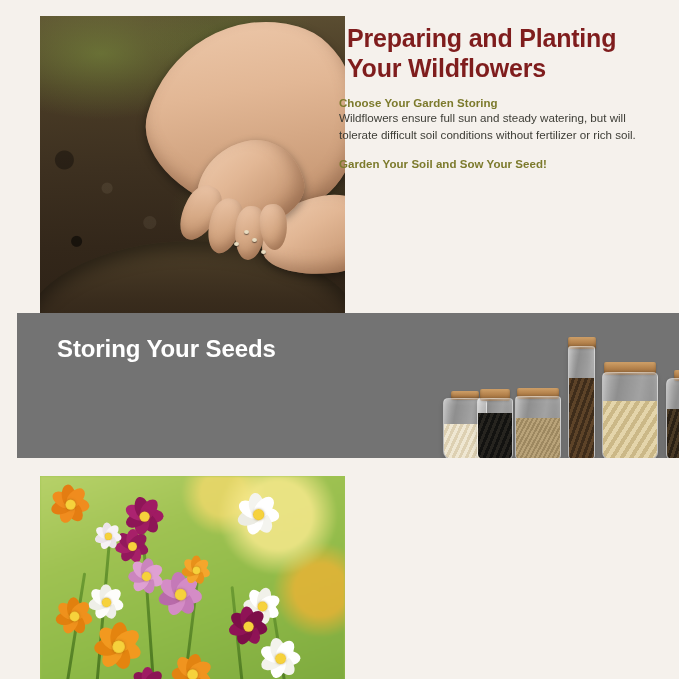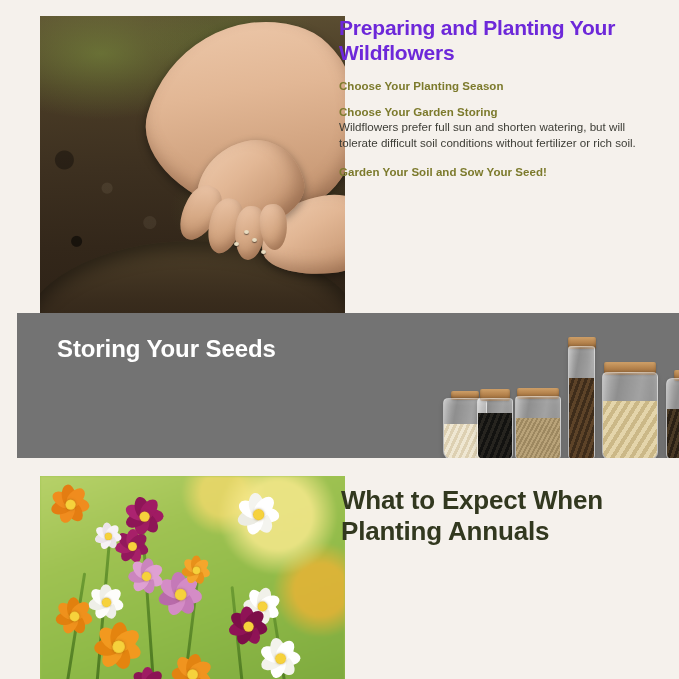--- a/index.html
+++ b/index.html
@@ -117,26 +117,26 @@
   .top-copy {
     position: absolute;
     left: 305px; top: 0;
     width: 374px;
     height: 313px;
     box-sizing: border-box;
     padding: 16px 22px 0 34px;
   }
 
   h1.sec-h {
-    margin: 0;
-    font-size: 21px;
+    margin: 8px;
+    font-size: 25px;
     line-height: 1.18;
     font-weight: 700;
     letter-spacing: -0.2px;
-    color: #6d28d9;
+    color: #7f1d1d;
   }
   .subhead {
     margin: 14px 0 0 0;
     font-size: 11.5px;
     font-weight: 700;
     color: #7c7a2c;
     letter-spacing: .05px;
   }
   .bodytext {
     margin: 1px 0 0 0;
@@ -305,24 +305,23 @@
       <div class="finger f4"></div>
       <span class="seed-dot" style="right:96px; top:214px;"></span>
       <span class="seed-dot" style="right:88px; top:222px;"></span>
       <span class="seed-dot" style="right:106px; top:226px;"></span>
       <span class="seed-dot" style="right:79px; top:234px;"></span>
     </figure>
 
     <div class="top-copy">
       <h1 class="sec-h">Preparing and Planting Your Wildflowers</h1>
 
-      <p class="subhead">Choose Your Planting Season</p>
 
       <p class="subhead">Choose Your Garden Storing</p>
-      <p class="bodytext">Wildflowers prefer full sun and shorten watering, but will tolerate difficult soil conditions without fertilizer or rich soil.</p>
+      <p class="bodytext">Wildflowers ensure full sun and steady watering, but will tolerate difficult soil conditions without fertilizer or rich soil.</p>
 
       <p class="subhead">Garden Your Soil and Sow Your Seed!</p>
     </div>
   </section>
 
   <section class="sec-green">
     <div class="green-copy">
       <h2 class="green-h">Storing Your Seeds</h2>
     </div>
 
@@ -556,17 +555,16 @@
         <span class="pet" style="transform:rotate(110deg); background:#f7f2f6;"></span>
         <span class="pet" style="transform:rotate(161deg); background:#ebe4ea;"></span>
         <span class="pet" style="transform:rotate(212deg); background:#f7f2f6;"></span>
         <span class="pet" style="transform:rotate(263deg); background:#ebe4ea;"></span>
         <span class="pet" style="transform:rotate(314deg); background:#f7f2f6;"></span>
         <span class="core"></span>
       </div>
     </figure>
 
     <div class="bottom-copy">
-      <h2 class="bottom-h">What to Expect When Planting Annuals</h2>
     </div>
   </section>
 
 </div>
 
 </body></html>

